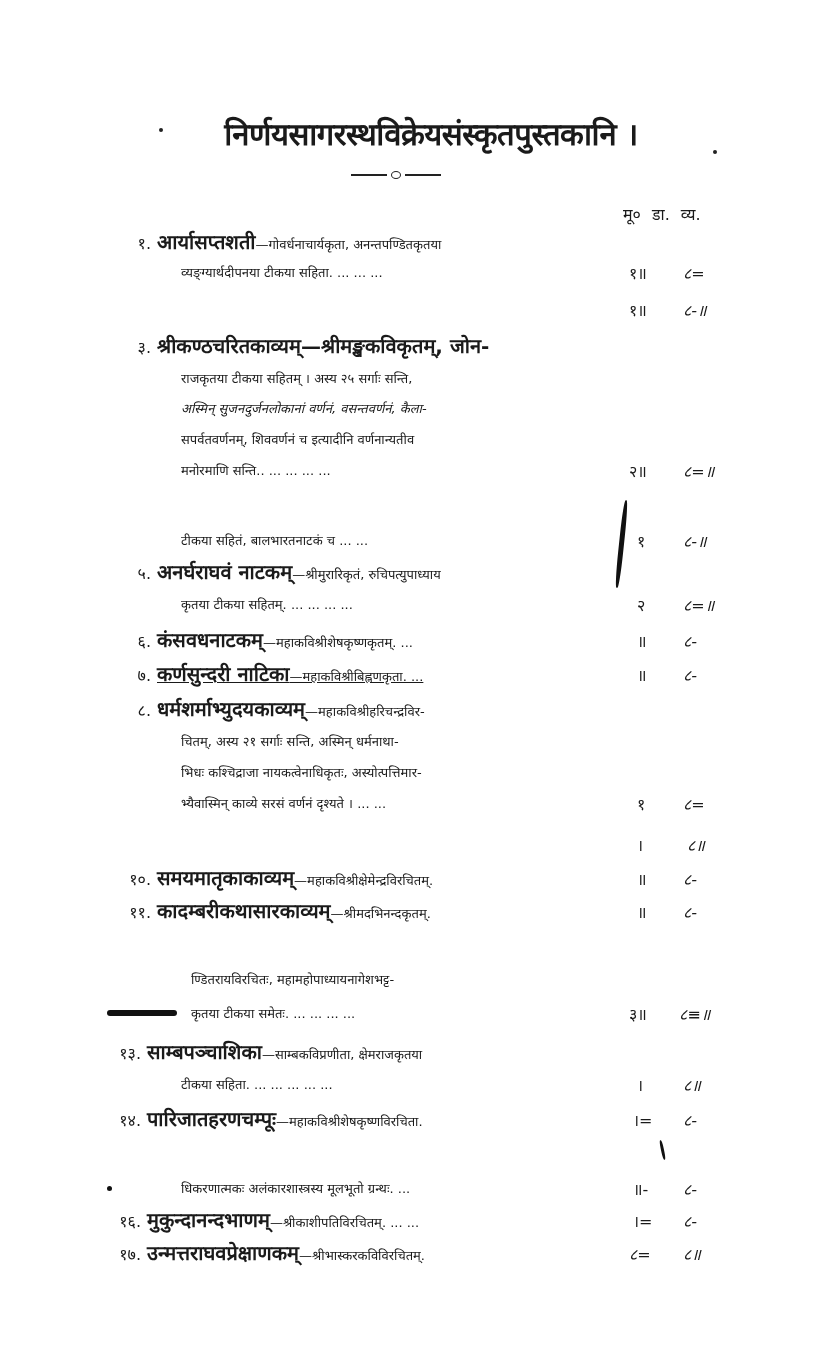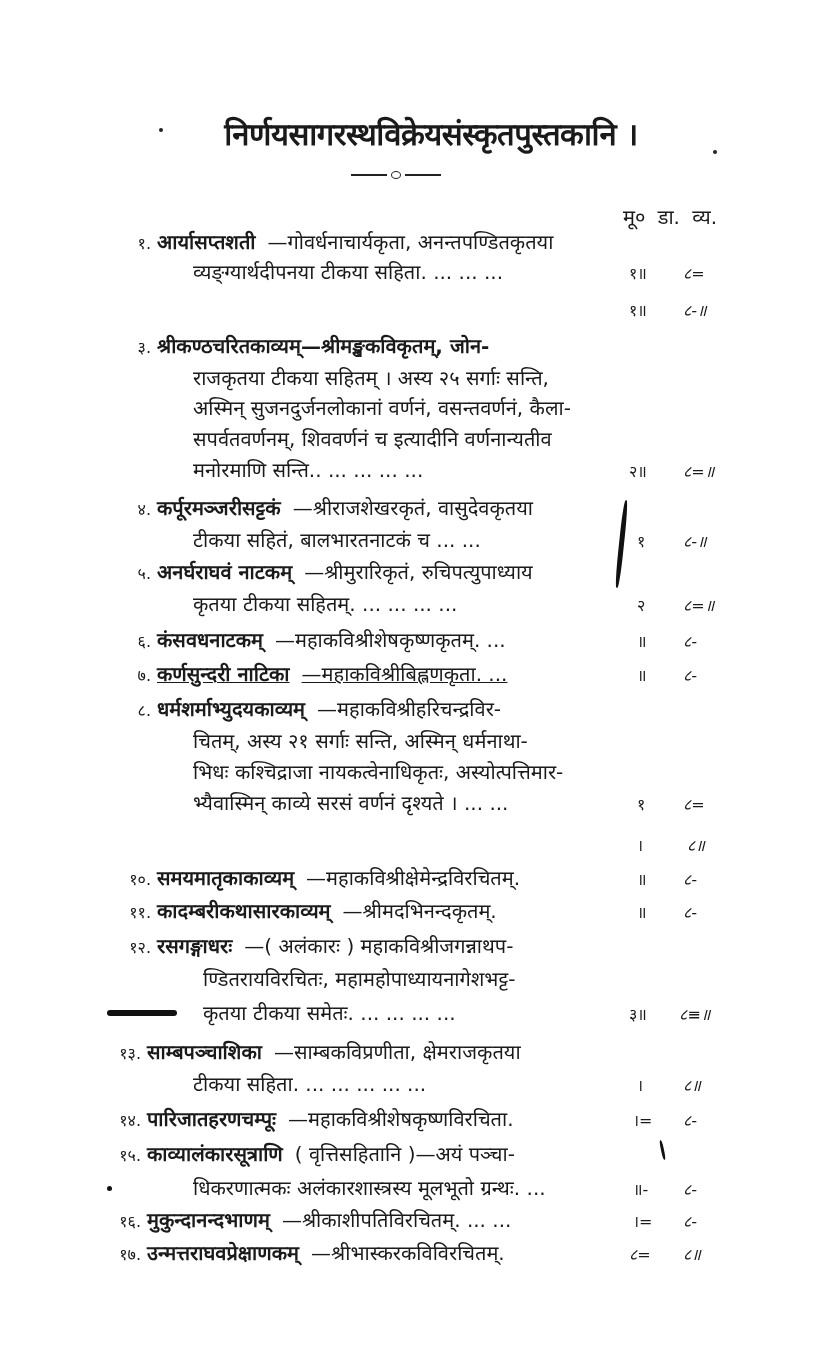--- a/index.html
+++ b/index.html
@@ -20,28 +20,28 @@
   .dot-left { position: absolute; top: 128px; left: 148px; width: 4px; height: 4px; border-radius: 50%; background:#222; }
   .dot-right { position: absolute; top: 150px; left: 702px; width: 4px; height: 4px; border-radius: 50%; background:#222; }
   .ornament {
     position: absolute; top: 170px; left: 340px; width: 90px; height: 10px;
   }
   .ornament .line { position:absolute; top:4px; height:2px; background:#222; }
   .ornament .l1 { left:0; width:36px; }
   .ornament .l2 { left:54px; width:36px; }
   .ornament .c { position:absolute; left:40px; top:1px; width:8px; height:6px; border:1.5px solid #222; border-radius:50%; }
   .colhead {
-    position: absolute; top: 203px; left: 612px; font-size: 20px; white-space: nowrap; word-spacing: 6px;
+    position: absolute; top: 203px; left: 612px; font-size: 16px; white-space: nowrap; word-spacing: 6px;
   }
   .line-row {
     position: absolute; white-space: nowrap; font-size: 16.5px; line-height: 24px;
   }
   .num { display: inline-block; width: 30px; text-align: right; margin-right: 6px; font-size: 16px; }
   .t { font-weight: bold; font-size: 20px; }
-  .s { font-size: 20px; margin-left: 12px; }
+  .s { font-size: 13px; }
   .p1 { position: absolute; font-size: 16px; white-space: nowrap; }
   .p2 { position: absolute; font-size: 16px; font-style: italic; white-space: nowrap; }
   .mark {
     position: absolute; background:#111; border-radius: 40%;
   }
 </style>
 </head>
 <body>
 
 <div class="page">
@@ -62,29 +62,26 @@
   <span class="p1" style="top:262px;left:618px;">१॥</span>
   <span class="p2" style="top:262px;left:672px;">८=</span>
 
   <span class="p1" style="top:299px;left:618px;">१॥</span>
   <span class="p2" style="top:299px;left:672px;">८-॥</span>
 
   <div class="line-row" style="top:334px;left:110px;">
     <span class="num">३.</span><span class="t">श्रीकण्ठचरितकाव्यम्—श्रीमङ्खकविकृतम्, जोन-</span>
   </div>
   <div class="line-row" style="top:366px;left:170px;"><span class="s">राजकृतया टीकया सहितम् । अस्य २५ सर्गाः सन्ति,</span></div>
-  <div class="line-row" style="top:396px;left:170px;"><span class="s">अस्मिन् सुजनदुर्जनलोकानां वर्णनं, वसन्तवर्णनं, कैला-</span></div>
+  <div class="line-row" style="top:396px;left:170px;font-style:italic;"><span class="s">अस्मिन् सुजनदुर्जनलोकानां वर्णनं, वसन्तवर्णनं, कैला-</span></div>
   <div class="line-row" style="top:427px;left:170px;"><span class="s">सपर्वतवर्णनम्, शिववर्णनं च इत्यादीनि वर्णनान्यतीव</span></div>
   <div class="line-row" style="top:458px;left:170px;"><span class="s">मनोरमाणि सन्ति..   ...   ...   ...   ...</span></div>
   <span class="p1" style="top:460px;left:618px;">२॥</span>
   <span class="p2" style="top:460px;left:672px;">८=॥</span>
 
-  <div class="line-row" style="top:496px;left:110px;">
-    <span class="num">४.</span><span class="t">कर्पूरमञ्जरीसट्टकं</span><span class="s">—श्रीराजशेखरकृतं, वासुदेवकृतया</span>
-  </div>
   <div class="line-row" style="top:528px;left:170px;"><span class="s">टीकया सहितं, बालभारतनाटकं च   ...   ...</span></div>
   <span class="p1" style="top:530px;left:626px;">१</span>
   <span class="p2" style="top:530px;left:672px;">८-॥</span>
   <span class="mark" style="top:500px;left:608px;width:5px;height:88px;transform:rotate(6deg);"></span>
 
   <div class="line-row" style="top:560px;left:110px;">
     <span class="num">५.</span><span class="t">अनर्घराघवं नाटकम्</span><span class="s">—श्रीमुरारिकृतं, रुचिपत्युपाध्याय</span>
   </div>
   <div class="line-row" style="top:592px;left:170px;"><span class="s">कृतया टीकया सहितम्.   ...   ...   ...   ...</span></div>
   <span class="p1" style="top:594px;left:626px;">२</span>
@@ -119,45 +116,39 @@
   </div>
   <span class="p1" style="top:868px;left:626px;">॥</span>
   <span class="p2" style="top:868px;left:672px;">८-</span>
 
   <div class="line-row" style="top:899px;left:110px;">
     <span class="num">११.</span><span class="t">कादम्बरीकथासारकाव्यम्</span><span class="s">—श्रीमदभिनन्दकृतम्.</span>
   </div>
   <span class="p1" style="top:901px;left:626px;">॥</span>
   <span class="p2" style="top:901px;left:672px;">८-</span>
 
-  <div class="line-row" style="top:934px;left:110px;">
-    <span class="num">१२.</span><span class="t">रसगङ्गाधरः</span><span class="s">—( अलंकारः ) महाकविश्रीजगन्नाथप-</span>
-  </div>
   <div class="line-row" style="top:1001px;left:180px;"><span class="s">कृतया टीकया समेतः.   ...   ...   ...   ...</span></div>
   <div class="line-row" style="top:967px;left:180px;"><span class="s">ण्डितरायविरचितः, महामहोपाध्यायनागेशभट्ट-</span></div>
   <span class="p1" style="top:1003px;left:618px;">३॥</span>
   <span class="p2" style="top:1003px;left:668px;">८≡॥</span>
   <span class="mark" style="top:1010px;left:96px;width:70px;height:6px;border-radius:3px;"></span>
 
   <div class="line-row" style="top:1040px;left:100px;">
     <span class="num">१३.</span><span class="t">साम्बपञ्चाशिका</span><span class="s">—साम्बकविप्रणीता, क्षेमराजकृतया</span>
   </div>
   <div class="line-row" style="top:1072px;left:170px;"><span class="s">टीकया सहिता.   ...   ...   ...   ...   ...</span></div>
   <span class="p1" style="top:1074px;left:626px;">।</span>
   <span class="p2" style="top:1074px;left:672px;">८॥</span>
 
   <div class="line-row" style="top:1107px;left:100px;">
     <span class="num">१४.</span><span class="t">पारिजातहरणचम्पूः</span><span class="s">—महाकविश्रीशेषकृष्णविरचिता.</span>
   </div>
   <span class="p1" style="top:1109px;left:622px;">।=</span>
   <span class="p2" style="top:1109px;left:672px;">८-</span>
 
-  <div class="line-row" style="top:1142px;left:100px;">
-    <span class="num">१५.</span><span class="t">काव्यालंकारसूत्राणि</span><span class="s">( वृत्तिसहितानि )—अयं पञ्चा-</span>
-  </div>
   <div class="line-row" style="top:1176px;left:170px;"><span class="s">धिकरणात्मकः अलंकारशास्त्रस्य मूलभूतो ग्रन्थः.   ...</span></div>
   <span class="p1" style="top:1178px;left:622px;">॥-</span>
   <span class="p2" style="top:1178px;left:672px;">८-</span>
   <span class="mark" style="top:1140px;left:650px;width:3px;height:20px;transform:rotate(-12deg);"></span>
   <span class="mark" style="top:1186px;left:96px;width:5px;height:5px;border-radius:50%;"></span>
 
   <div class="line-row" style="top:1208px;left:100px;">
     <span class="num">१६.</span><span class="t">मुकुन्दानन्दभाणम्</span><span class="s">—श्रीकाशीपतिविरचितम्. ...   ...</span>
   </div>
   <span class="p1" style="top:1210px;left:622px;">।=</span>

